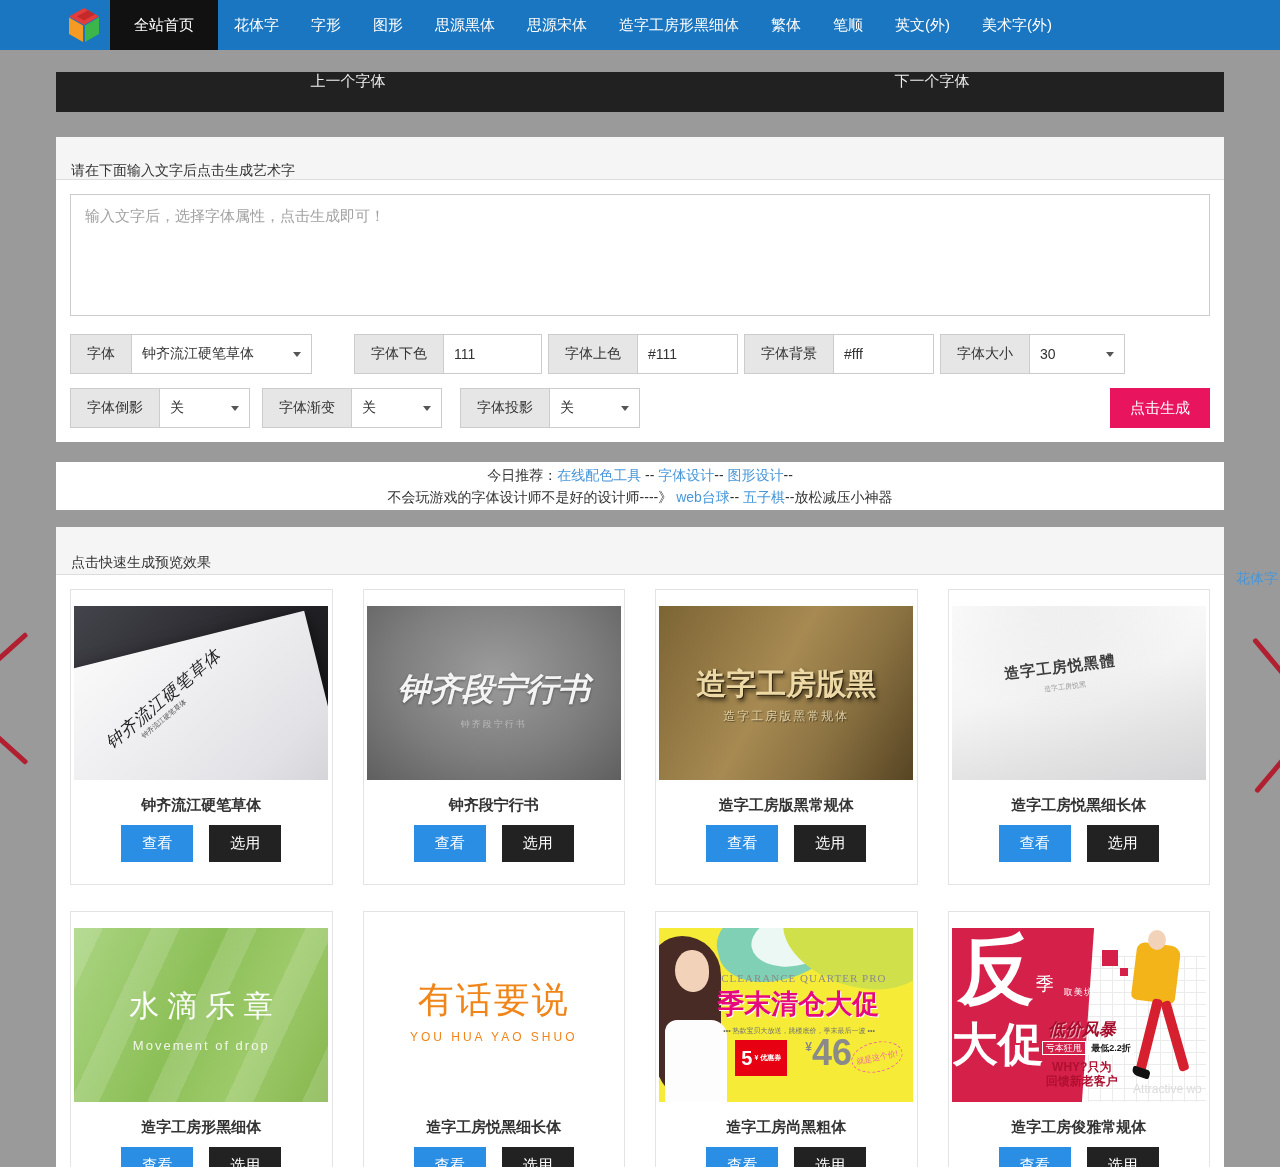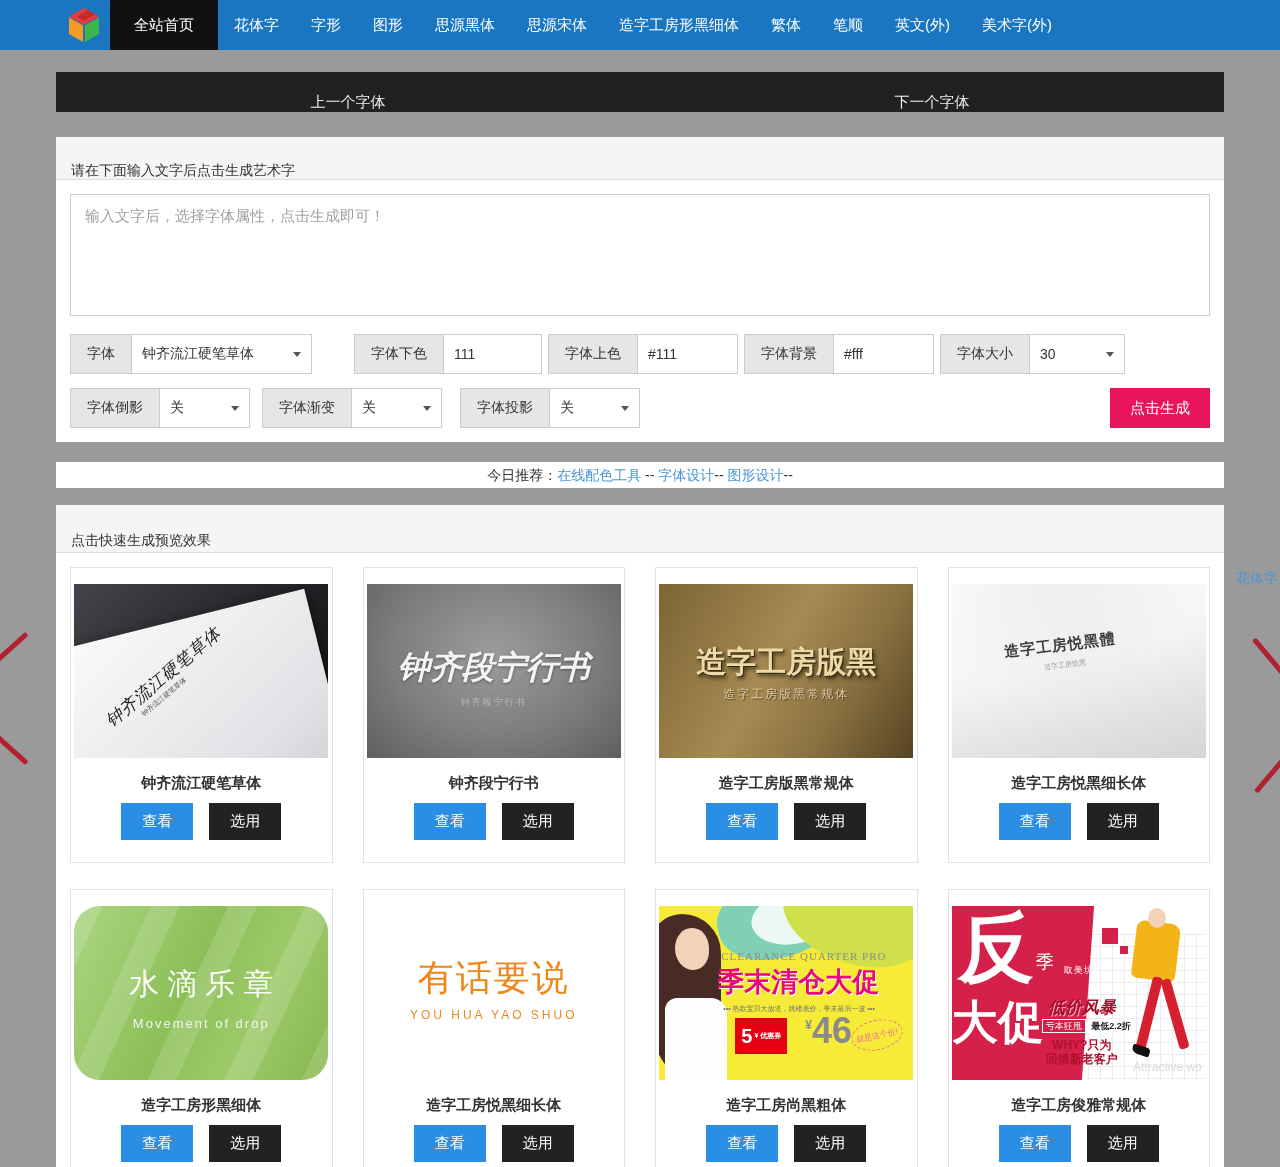--- a/index.html
+++ b/index.html
@@ -10,21 +10,21 @@
   
   .navbar { background:#1a76c0; height:50px; }
   .navbar .wrap { display:flex; align-items:center; height:50px; }
   .logo { width:40px; height:40px; margin:0 6px 0 8px; flex:none; }
   .nav-item { color:#fff; font-size:15px; line-height:50px; padding:0 16px; cursor:pointer; white-space:nowrap; }
   .nav-item.active { background:#111; padding:0 24px; }
 
   
   .pager { margin-top:22px; }
   .pager-bar { background:#212121; height:40px; display:flex; }
-  .pager-half { flex:1; display:flex; align-items:flex-end; justify-content:center; }
+  .pager-half { flex:1; display:flex; align-items:flex-start; justify-content:center; }
   .pager-link { color:#eee; font-size:15px; cursor:pointer; }
 
   
   .panel { background:#fff; margin-top:25px; }
   .panel-head { background:#f5f5f5; border-bottom:1px solid #ddd; height:43px; line-height:42px; padding:12px 15px; font-size:14px; color:#333; }
   .panel-body { padding:14px; }
   textarea.gen-input { width:100%; height:122px; border:1px solid #ccc; padding:12px 14px; font-size:15px; color:#333; resize:none; font-family:inherit; outline:none; }
   textarea.gen-input::placeholder { color:#a2a2a2; }
 
   .frow { display:flex; align-items:stretch; height:40px; margin-top:14px; }
@@ -60,21 +60,21 @@
   .p2 { background:radial-gradient(ellipse at 50% 40%,#9c9c9c 0%,#7e7e7e 55%,#5f5f5f 100%); }
   .p2-main { position:absolute; left:0; right:0; top:62px; text-align:center; font-family:"DejaVu Serif",serif; font-style:italic; font-weight:bold; font-size:32px; color:#f4f4f4; white-space:nowrap; text-shadow:0 1px 3px rgba(0,0,0,.4); }
   .p2-sub { position:absolute; left:0; right:0; top:112px; text-align:center; font-size:9px; color:rgba(255,255,255,.4); letter-spacing:2px; }
   .p3 { background:linear-gradient(120deg,#7c6434 0%,#a78a52 45%,#8a7141 70%,#564423 100%); }
   .p3-main { position:absolute; left:0; right:0; top:58px; text-align:center; font-weight:bold; font-size:30px; color:#ecd9a6; white-space:nowrap; text-shadow:1px 1px 0 #33260f, 2px 3px 4px rgba(0,0,0,.65); }
   .p3-sub { position:absolute; left:0; right:0; top:102px; text-align:center; font-size:12px; color:rgba(240,222,176,.85); letter-spacing:2px; text-shadow:1px 1px 1px rgba(0,0,0,.5); }
   .p4 { background:linear-gradient(165deg,#ffffff 0%,#f4f4f4 45%,#e2e2e2 75%,#d5d5d8 100%); }
   .p4-curve { position:absolute; left:-30px; top:-60px; width:320px; height:200px; background:radial-gradient(ellipse at 40% 0%,rgba(0,0,0,.08),transparent 60%); }
   .p4-main { position:absolute; left:52px; top:52px; transform:rotate(-7deg); font-size:15px; font-weight:bold; color:#3c3c3c; letter-spacing:1px; white-space:nowrap; }
   .p4-sub { position:absolute; left:92px; top:76px; transform:rotate(-7deg); font-size:7px; color:#9a9a9a; }
-  .p5 { background:linear-gradient(115deg,#abd583 0%,#8cbf57 45%,#9dca6a 70%,#86b64e 100%);border-radius:26px; }
+  .p5 { background:linear-gradient(115deg,#abd583 0%,#8cbf57 45%,#9dca6a 70%,#86b64e 100%); }
   .p5-stripes { position:absolute; inset:0; background:repeating-linear-gradient(115deg,rgba(255,255,255,.14) 0 26px,rgba(255,255,255,0) 26px 70px); }
   .p5-main { position:absolute; left:0; right:0; top:58px; text-align:center; font-size:30px; font-weight:300; color:rgba(255,255,255,.96); letter-spacing:8px; text-indent:8px; }
   .p5-sub { position:absolute; left:0; right:0; top:110px; text-align:center; font-size:13px; color:rgba(255,255,255,.85); letter-spacing:2px; }
   .p6 { background:#fff; }
   .p6-main { position:absolute; left:0; right:0; top:48px; text-align:center; font-size:36px; color:#f08519; letter-spacing:2px; }
   .p6-sub { position:absolute; left:0; right:0; top:102px; text-align:center; font-size:12px; color:#f08519; letter-spacing:3px; }
   .p7 { background:#f6ec38;text-decoration:underline; }
   .p7-blob-c { position:absolute; left:58px; top:-26px; width:120px; height:78px; background:#7fd0b4; border-radius:45% 55% 50% 50%; transform:rotate(-14deg); }
   .p7-blob-g { position:absolute; right:-18px; top:-34px; width:150px; height:92px; background:#cfe04a; border-radius:50%; transform:rotate(18deg); }
   .p7-blob-w { position:absolute; left:92px; top:-14px; width:84px; height:52px; background:rgba(255,255,255,.85); border-radius:50%; transform:rotate(-10deg); }
@@ -212,20 +212,23 @@
       </div>
       <button class="gen-btn">点击生成</button>
     </div>
   </div>
 </div>
 
 <div class="recommend wrap">
   <div>
     <span>今日推荐：</span><a>在线配色工具</a><span> -- </span><a>字体设计</a><span>-- </span><a>图形设计</a><span>--</span>
   </div>
+  <div>
+    <span>不会玩游戏的字体设计师不是好的设计师----》 </span><a>web台球</a><span>-- </span><a>五子棋</a><span>--放松减压小神器</span>
+  </div>
 </div>
 
 <div class="preview wrap">
   <div class="panel-head">点击快速生成预览效果</div>
   <div class="cards">
 
     <div class="card">
       <div class="imgbox p1">
         <div class="p1-paper">
           <div class="p1-line1">钟齐流江硬笔草体</div>

